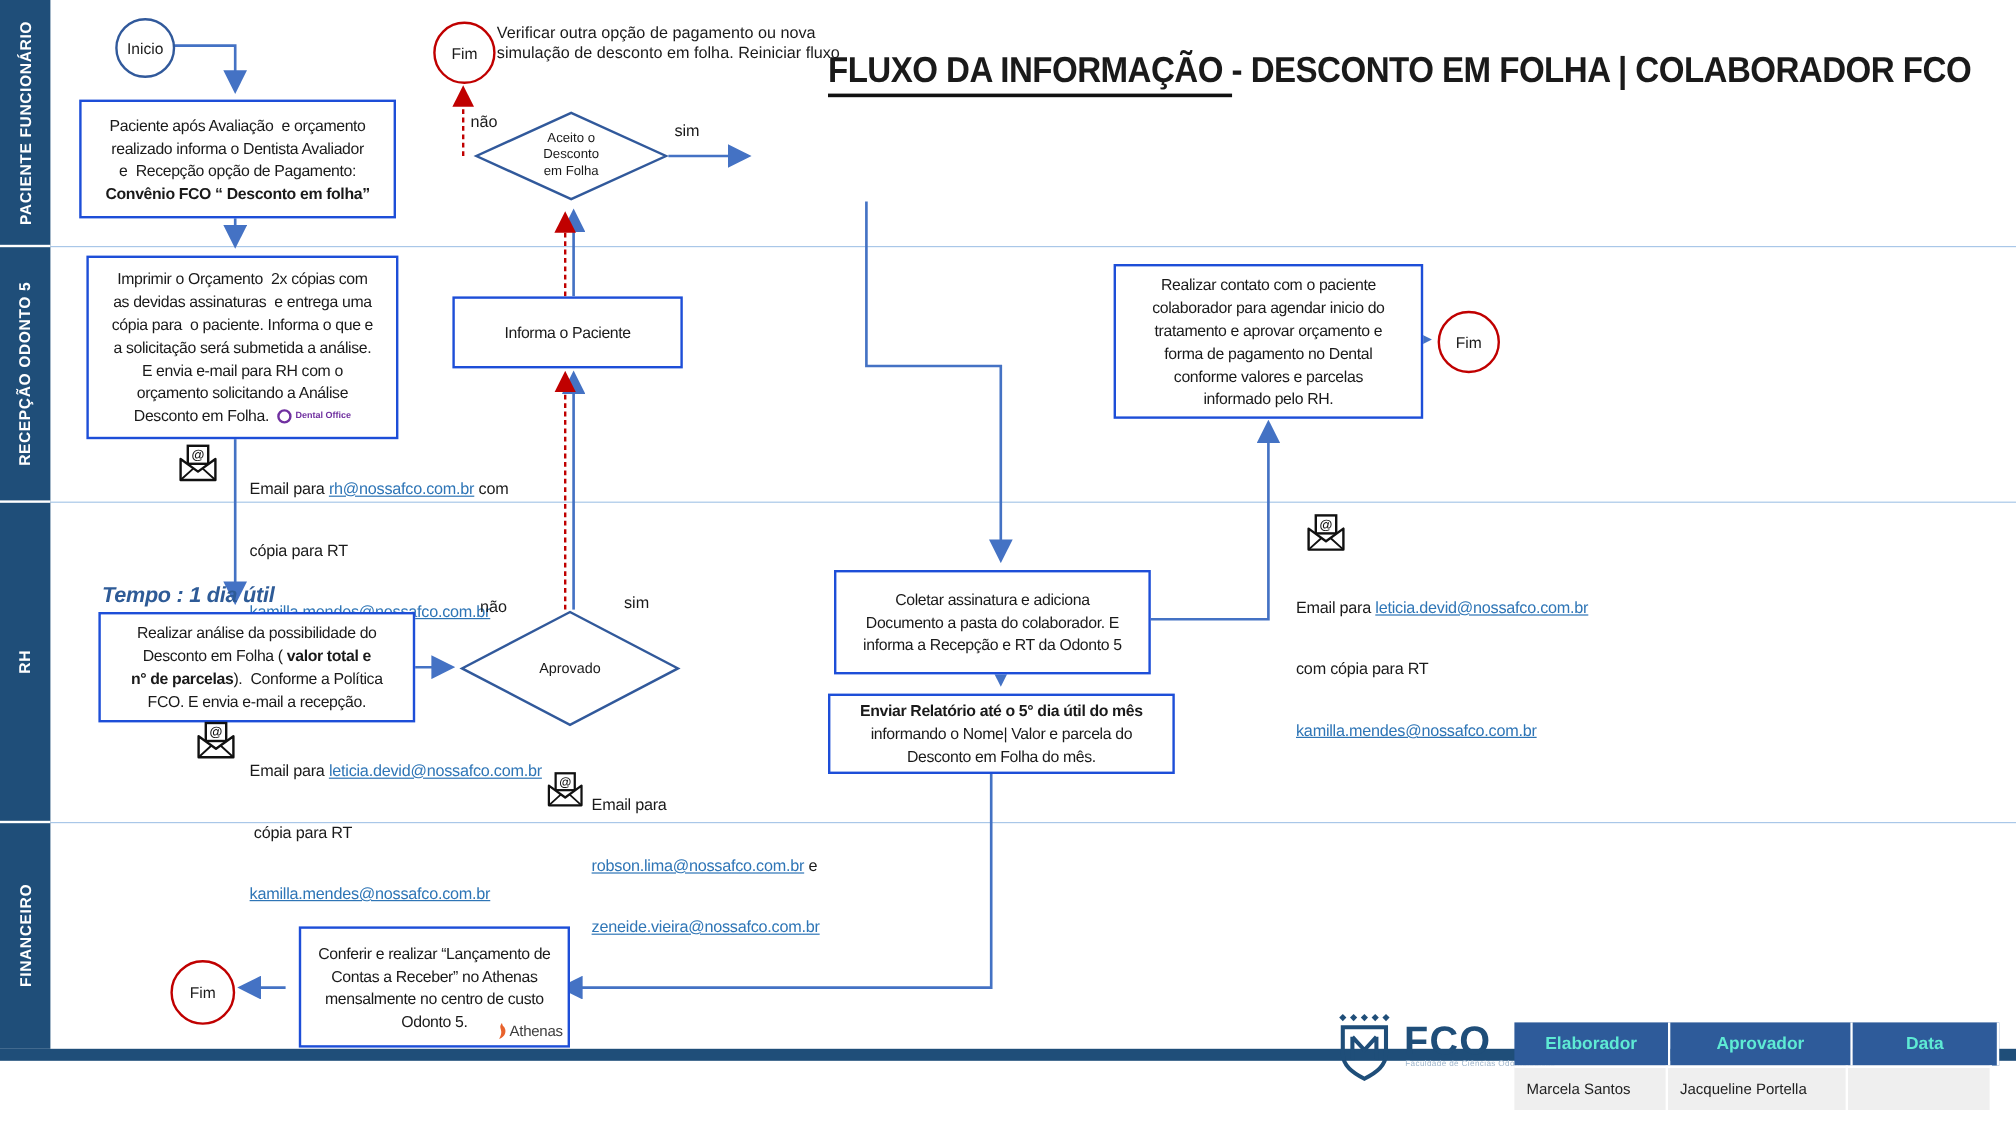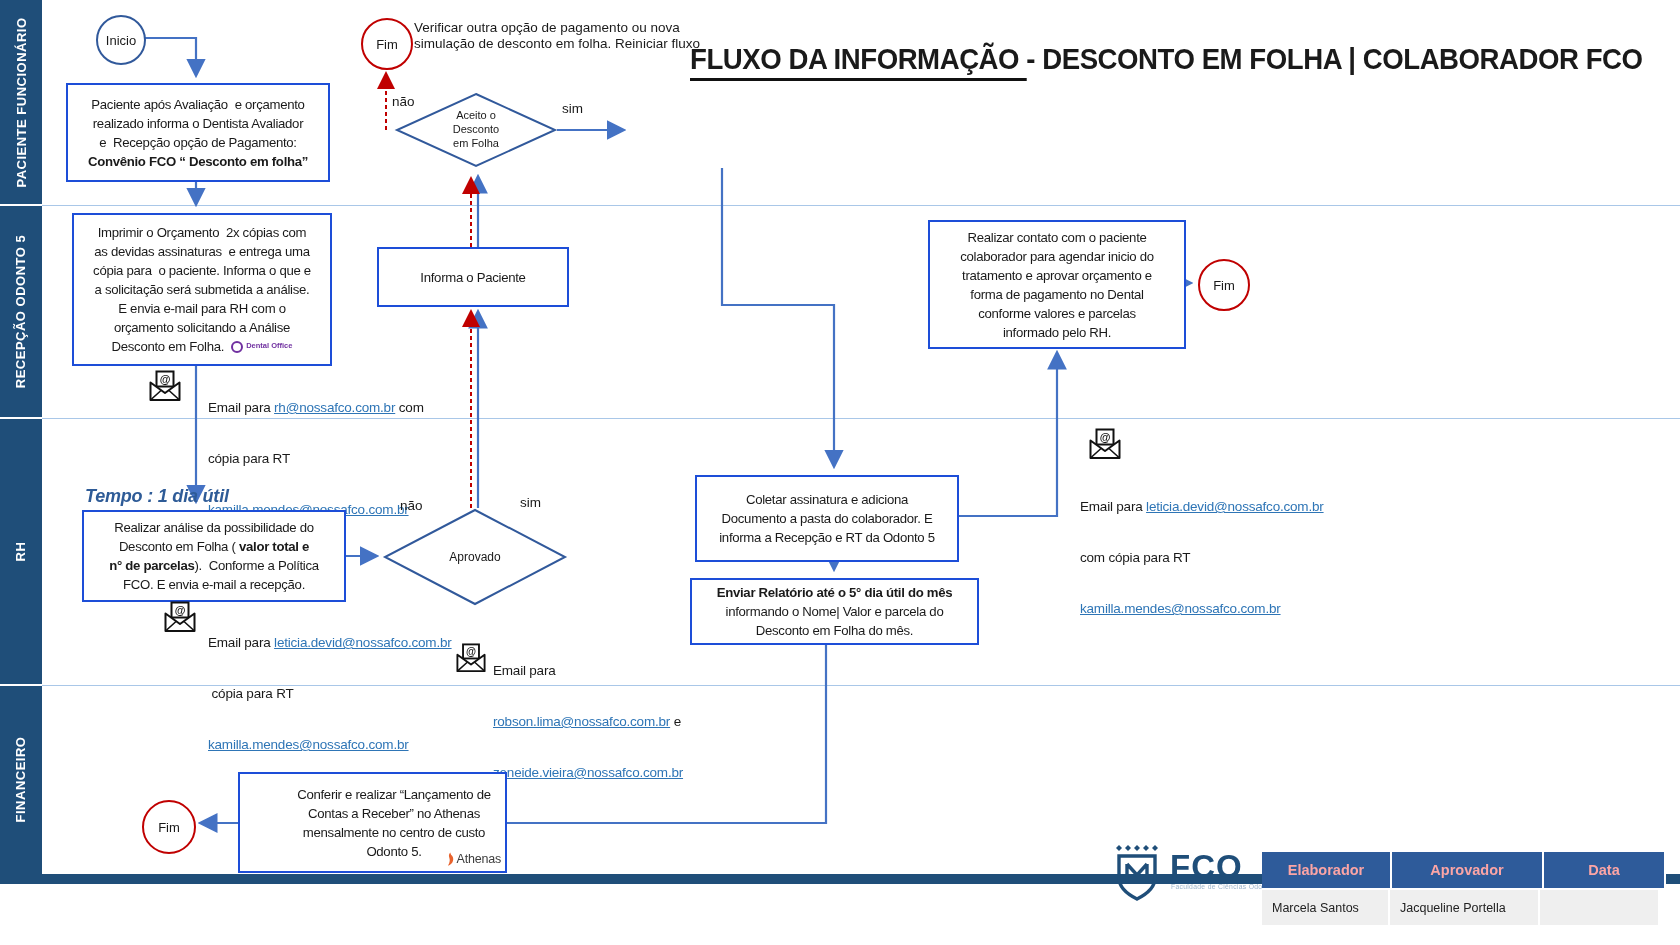--- a/index.html
+++ b/index.html
@@ -41,21 +41,21 @@
   .do-ring{width:8px;height:8px;border:2px solid #7030a0;border-radius:50%;display:inline-block;}
   .do-txt{font-size:7.5px;color:#7030a0;font-weight:bold;letter-spacing:0;}
   .athenas{position:absolute;right:4px;bottom:3px;display:flex;align-items:center;gap:2px;}
   .athenas-txt{font-size:12.5px;color:#3c3c3c;font-weight:500;letter-spacing:-0.2px;}
   
   #fco-logo{position:absolute;left:1112px;top:844px;z-index:2;display:flex;align-items:flex-start;}
   #fco-word{font-size:33px;font-weight:800;color:#1f4e79;letter-spacing:1px;line-height:1;margin-left:8px;margin-top:6px;}
   #fco-sub{font-size:6.8px;color:#9fb6cc;letter-spacing:.3px;margin-left:9px;}
   #approval-table{position:absolute;left:1262px;top:852px;z-index:5;}
   #approval-table .trow{display:flex;}
-  #approval-table .hcell{background:#2e5b9a;color:#fca5a5;font-weight:bold;font-size:14.5px;
+  #approval-table .hcell{background:#2e5b9a;color:#5eead4;font-weight:bold;font-size:14.5px;
         height:36px;display:flex;align-items:center;justify-content:center;border-right:2px solid #fff;}
   #approval-table .dcell{background:#efefef;color:#222;font-size:12.5px;height:37px;
         display:flex;align-items:center;padding-left:10px;box-sizing:border-box;border-right:2px solid #fff;border-top:2px solid #fff;}
   .c1{width:128px;} .c2{width:150px;} .c3{width:120px;}
 </style>
 </head>
 <body>
 
 <div id="canvas">
 
@@ -231,21 +231,21 @@
         <path d="M2.5,12.5 L17,23 L31.5,12.5 V30 H2.5 Z" fill="#fff" stroke="#111" stroke-width="2" stroke-linejoin="round"></path>
         <path d="M2.5,30 L13,20.5 M31.5,30 L21,20.5" stroke="#111" stroke-width="1.6"></path>
       </svg>
   </div>
   <div class="emailtxt" style="left:493px;top:628px;">
     <div>Email para</div>
     <div><span class="lnk">robson.lima@nossafco.com.br</span><span> e</span></div>
     <div><span class="lnk">zeneide.vieira@nossafco.com.br</span></div>
   </div>
 
-  <div class="box" style="left:238px;top:772px;width:222px;height:97px;padding-left:43px;">
+  <div class="box" style="left:249px;top:772px;width:222px;height:97px;">
     <span class="ln">Conferir e realizar “Lançamento de</span>
     <span class="ln">Contas a Receber” no Athenas</span>
     <span class="ln">mensalmente no centro de custo</span>
     <span class="ln">Odonto 5.</span>
     <span class="athenas">
       <svg width="11" height="15" viewBox="0 0 14 18">
           <path d="M8,0 C3,6 11,7 5,17 C12,15 14,7 9,3 C8.6,2 8.3,1 8,0 Z" fill="#e8622c"></path>
         </svg>
       <span class="athenas-txt">Athenas</span>
     </span>

